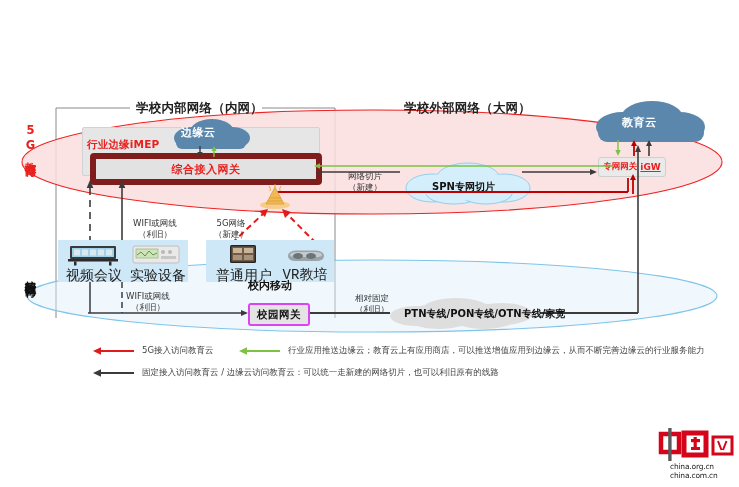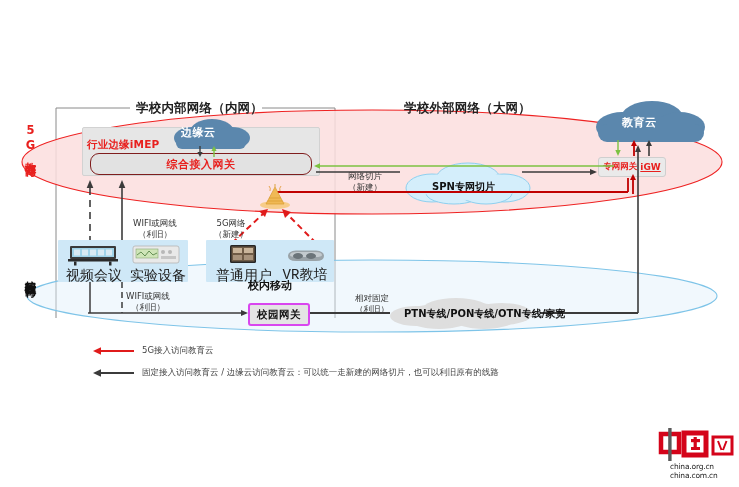--- a/index.html
+++ b/index.html
@@ -43,22 +43,22 @@
   .vlabel.black { color: #111; }
 
   
   .imep-box {
     background: #e6e6e6;
     border: 1px solid #d2d2d2;
     border-radius: 2px;
   }
   .gw-box {
     background: #e2e2e2;
-    border: 1px solid #7f1d1d;
-    border-radius: 9px;
+    border: 6px solid #7f1d1d;
+    border-radius: 4px;
     display: flex; align-items: center; justify-content: center;
   }
   .gw-box .t {
     font-size: 11px; font-weight: bold; color: #e8201e;
     letter-spacing: .5px;
   }
   .imep-tag {
     font-size: 10.5px; font-weight: bold; color: #e8201e;
     white-space: nowrap;
     letter-spacing: .2px;
@@ -359,20 +359,27 @@
   <div class="abs" style="left:404px; top:307px; font-size:10px; font-weight:bold; color:#111;">PTN专线/PON专线/OTN专线/家宽</div>
 
   <div class="legend-row" style="left:92px; top:345px;">
     <svg width="42" height="10">
       <line x1="8" y1="5" x2="42" y2="5" stroke="#e01b1b" stroke-width="2"></line>
       <polygon points="1,5 9,1.3 9,8.7" fill="#e01b1b"></polygon>
     </svg>
     <span class="legend-text">5G接入访问教育云</span>
   </div>
 
+  <div class="legend-row" style="left:238px; top:345px;">
+    <svg width="42" height="10">
+      <line x1="8" y1="5" x2="42" y2="5" stroke="#7dc242" stroke-width="2"></line>
+      <polygon points="1,5 9,1.3 9,8.7" fill="#7dc242"></polygon>
+    </svg>
+    <span class="legend-text">行业应用推送边缘云；教育云上有应用商店，可以推送增值应用到边缘云，从而不断完善边缘云的行业服务能力</span>
+  </div>
 
   <div class="legend-row" style="left:92px; top:367px;">
     <svg width="42" height="10">
       <line x1="8" y1="5" x2="42" y2="5" stroke="#3b3b3b" stroke-width="2"></line>
       <polygon points="1,5 9,1.3 9,8.7" fill="#3b3b3b"></polygon>
     </svg>
     <span class="legend-text">固定接入访问教育云 / 边缘云访问教育云：可以统一走新建的网络切片，也可以利旧原有的线路</span>
   </div>
 
   <div class="logo-wrap" style="left:659px; top:428px; width:76px; height:52px;">

